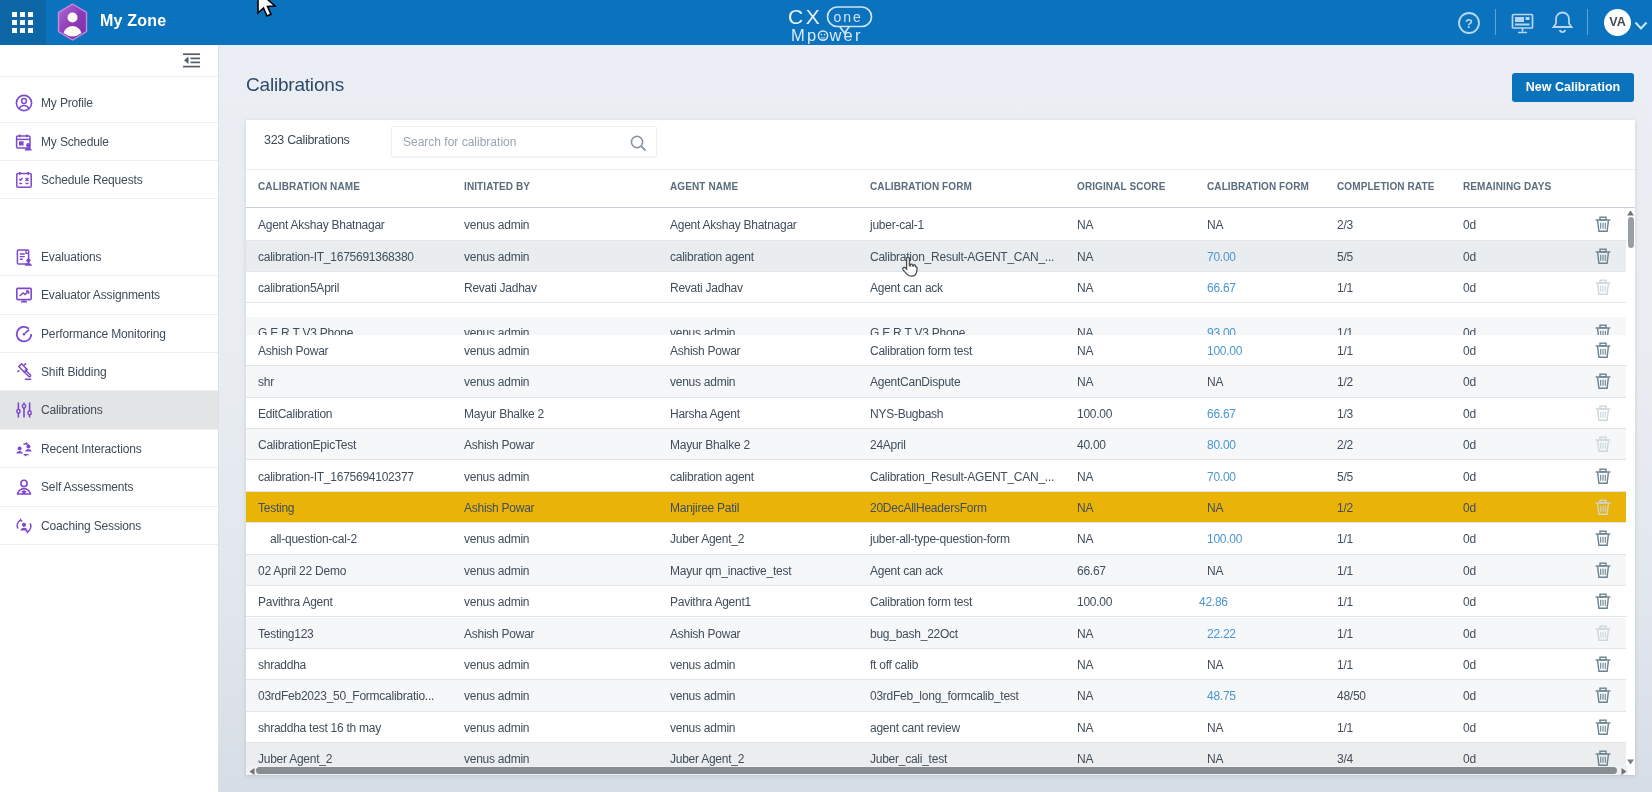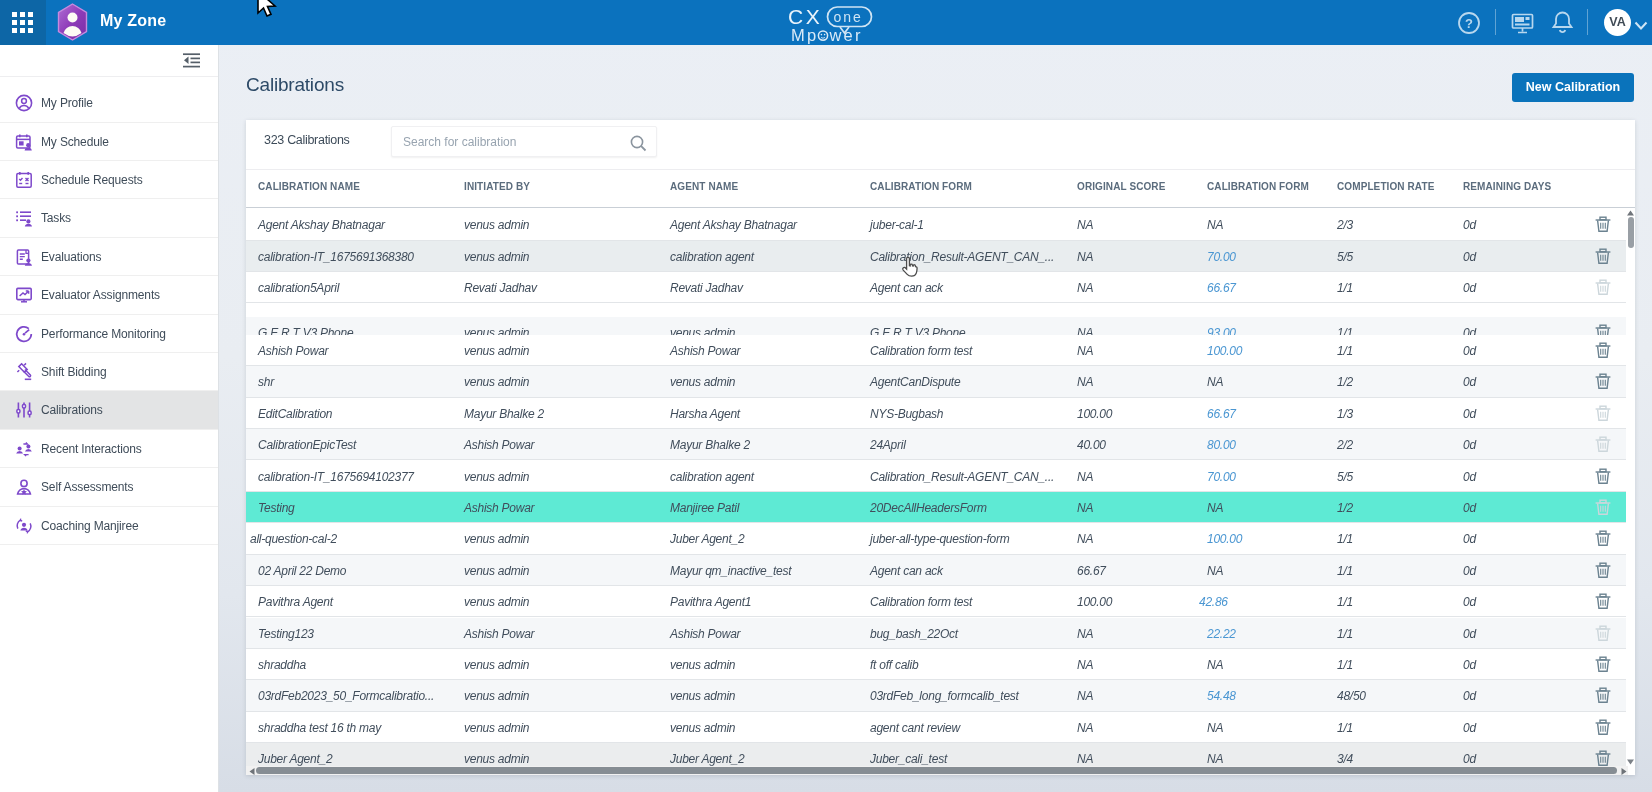--- a/index.html
+++ b/index.html
@@ -29,21 +29,21 @@
 #newcal { position:absolute; left:1512px; top:73px; width:122px; height:29px; background:#0a73bb; border-radius:3px; color:#fff; font-size:12.5px; font-weight:bold; text-align:center; line-height:29px; }
 #card { position:absolute; left:246px; top:120px; width:1389px; height:655px; background:#fff; box-shadow:0 1px 4px rgba(60,70,90,0.18); }
 #toolline { position:absolute; left:246px; top:169px; width:1389px; height:1px; background:#ededf0; }
 #count { position:absolute; left:264px; top:133px; font-size:12.5px; letter-spacing:-0.3px; color:#3d4b59; }
 #search { position:absolute; left:391px; top:126px; width:266px; height:31px; background:#fff; border:1px solid #f0f0f2; border-radius:2px; box-shadow:0 1px 2px rgba(0,0,0,0.06); }
 #search span { position:absolute; left:11px; top:8px; font-size:12px; color:#98a4b0; }
 
 .hrow { position:absolute; left:246px; top:181px; width:1380px; height:27px; }
 .hrow span { position:absolute; font-size:10px; font-weight:bold; color:#5b6c7d; letter-spacing:0.1px; top:0; }
 #hline { position:absolute; left:246px; top:207px; width:1389px; height:1px; background:#c9cfd6; }
-.row { position:absolute; left:246px; width:1380px; height:31.4px; border-bottom:1px solid #e2e5e8;font-style:italic; }
+.row { position:absolute; left:246px; width:1380px; height:31.4px; border-bottom:1px solid #e2e5e8; }
 .row span { position:absolute; top:9px; font-size:12px; letter-spacing:-0.25px; color:#414e5c; white-space:nowrap; }
 .row span.bl { color:#4a96d2; }
 
 #vtrack { position:absolute; left:1626px; top:209px; width:9px; height:566px; background:#fff; }
 #vthumb { position:absolute; left:1628px; top:217px; width:6px; height:31px; background:#999fa5; border-radius:3px; }
 #hscroll { position:absolute; left:246px; top:766px; width:1382px; height:9px; background:#f1f1f1; }
 #hthumb { position:absolute; left:256px; top:767px; width:1361px; height:7px; background:#868d93; border-radius:3.5px; }
 
 #cursor1 { position:absolute; left:255.5px; top:-9px; }
 #cursor2 { position:absolute; left:900px; top:256px; }
@@ -162,37 +162,20 @@
       <span class="sic"><svg width="20" height="20" viewBox="0 0 20 20">
           <rect x="2.8" y="3.6" width="14.4" height="13.6" rx="1.2" fill="none" stroke="#7e49cb" stroke-width="1.5"></rect>
           <path d="M5.8 2 V4.8 M14.2 2 V4.8" stroke="#7e49cb" stroke-width="1.6"></path>
           <path d="M5.2 9 l1.3 1.3 2-2.3" fill="none" stroke="#7e49cb" stroke-width="1.4"></path>
           <path d="M11.5 8 l3 3 M14.5 8 l-3 3" stroke="#7e49cb" stroke-width="1.4"></path>
           <path d="M5.2 13.5 h3" stroke="#7e49cb" stroke-width="1.4"></path>
           <path d="M11.5 13.5 h3" stroke="#7e49cb" stroke-width="1.4"></path>
         </svg></span>
       <span class="slab">Schedule Requests</span>
     </div>
-<div class="sitem" style="top:154.4px">
-      <span class="sic"><svg width="20" height="20" viewBox="0 0 20 20">
-          <g stroke="#7e49cb" stroke-width="1.6">
-            <path d="M6 4.2 h11"></path>
-            <path d="M6 8.2 h11"></path>
-            <path d="M6 12.2 h6"></path>
-          </g>
-          <g fill="#7e49cb">
-            <rect x="2.2" y="3.4" width="1.8" height="1.8"></rect>
-            <rect x="2.2" y="7.4" width="1.8" height="1.8"></rect>
-            <rect x="2.2" y="11.4" width="1.8" height="1.8"></rect>
-            <circle cx="14.4" cy="13.4" r="2.1"></circle>
-            <path d="M10.8 18.6 a3.7 3.7 0 0 1 7.2 0 z"></path>
-          </g>
-        </svg></span>
-      <span class="slab">Tasks</span>
-    </div>
 <div class="sitem" style="top:192.8px">
       <span class="sic"><svg width="20" height="20" viewBox="0 0 20 20">
           <rect x="3.4" y="3" width="11.2" height="14" rx="1" fill="none" stroke="#7e49cb" stroke-width="1.5"></rect>
           <path d="M12 3 v3.4 h2.6" fill="none" stroke="#7e49cb" stroke-width="1.3"></path>
           <path d="M5.8 7 h5 M5.8 9.6 h5 M5.8 12.2 h3" stroke="#7e49cb" stroke-width="1.4"></path>
           <circle cx="14.4" cy="13.6" r="2.1" fill="#7e49cb"></circle>
           <path d="M10.8 18.8 a3.7 3.7 0 0 1 7.2 0 z" fill="#7e49cb"></path>
         </svg></span>
       <span class="slab">Evaluations</span>
     </div>
@@ -261,21 +244,21 @@
     </div>
 <div class="sitem" style="top:461.6px">
       <span class="sic"><svg width="20" height="20" viewBox="0 0 20 20">
           <circle cx="10" cy="8.8" r="2.1" fill="#7e49cb"></circle>
           <path d="M6.4 14.6 a3.7 3.7 0 0 1 7.2 0 z" fill="#7e49cb"></path>
           <path d="M3.8 12.6 a6.4 6.4 0 0 1 2.6-8.4" fill="none" stroke="#7e49cb" stroke-width="1.5"></path>
           <path d="M6.8 2.6 l-0.5 1.9 1.9 0.5" fill="none" stroke="#7e49cb" stroke-width="1.3"></path>
           <path d="M16.2 7.4 a6.4 6.4 0 0 1-2.6 8.4" fill="none" stroke="#7e49cb" stroke-width="1.5"></path>
           <path d="M13.2 17.4 l0.5-1.9-1.9-0.5" fill="none" stroke="#7e49cb" stroke-width="1.3"></path>
         </svg></span>
-      <span class="slab">Coaching Manjiree</span>
+      <span class="slab">Coaching Sessions</span>
     </div>
 </div>
 
 <div id="title">Calibrations</div>
 <div id="newcal">New Calibration</div>
 <div id="card"></div>
 <div id="toolline"></div>
 <div id="count">323 Calibrations</div>
 <div id="search">
     <span>Search for calibration</span>
@@ -468,42 +451,42 @@
         <g fill="none" stroke="#6b8290" stroke-width="1.4">
           <rect x="6" y="1.2" width="6" height="2.6"></rect>
           <path d="M1.6 4 H16.4"></path>
           <path d="M3.6 4.3 L4.9 15.3 H13.1 L14.4 4.3"></path>
         </g>
         <g fill="none" stroke="#6b8290" stroke-width="1.1">
           <path d="M6.7 6.7 V12.8 M9 6.7 V12.8 M11.3 6.7 V12.8"></path>
         </g>
       </svg></span>
   </div>
-<div class="row" style="top:491.9px;background:#5eead4">
+<div class="row" style="top:491.9px;background:#eab308">
     <span style="left:12px">Testing</span>
     <span style="left:218px">Ashish Powar</span>
     <span style="left:424px">Manjiree Patil</span>
     <span style="left:624px">20DecAllHeadersForm</span>
     <span style="left:831px">NA</span>
     <span style="left:961px">NA</span>
     <span style="left:1091px">1/2</span>
     <span style="left:1217px">0d</span>
     <span style="left:1348px;top:7px"><svg width="18" height="17" viewBox="0 0 18 17">
         <g fill="none" stroke="#ccd6db" stroke-width="1.4">
           <rect x="6" y="1.2" width="6" height="2.6"></rect>
           <path d="M1.6 4 H16.4"></path>
           <path d="M3.6 4.3 L4.9 15.3 H13.1 L14.4 4.3"></path>
         </g>
         <g fill="none" stroke="#ccd6db" stroke-width="1.1">
           <path d="M6.7 6.7 V12.8 M9 6.7 V12.8 M11.3 6.7 V12.8"></path>
         </g>
       </svg></span>
   </div>
 <div class="row" style="top:523.3px;background:#fff">
-    <span style="left:4px">all-question-cal-2</span>
+    <span style="left:24px">all-question-cal-2</span>
     <span style="left:218px">venus admin</span>
     <span style="left:424px">Juber Agent_2</span>
     <span style="left:624px">juber-all-type-question-form</span>
     <span style="left:831px">NA</span>
     <span style="left:961px" class="bl">100.00</span>
     <span style="left:1091px">1/1</span>
     <span style="left:1217px">0d</span>
     <span style="left:1348px;top:7px"><svg width="18" height="17" viewBox="0 0 18 17">
         <g fill="none" stroke="#6b8290" stroke-width="1.4">
           <rect x="6" y="1.2" width="6" height="2.6"></rect>
@@ -594,21 +577,21 @@
           <path d="M6.7 6.7 V12.8 M9 6.7 V12.8 M11.3 6.7 V12.8"></path>
         </g>
       </svg></span>
   </div>
 <div class="row" style="top:680.3px;background:#f5f7f9">
     <span style="left:12px">03rdFeb2023_50_Formcalibratio...</span>
     <span style="left:218px">venus admin</span>
     <span style="left:424px">venus admin</span>
     <span style="left:624px">03rdFeb_long_formcalib_test</span>
     <span style="left:831px">NA</span>
-    <span style="left:961px" class="bl">54.48</span>
+    <span style="left:961px" class="bl">48.75</span>
     <span style="left:1091px">48/50</span>
     <span style="left:1217px">0d</span>
     <span style="left:1348px;top:7px"><svg width="18" height="17" viewBox="0 0 18 17">
         <g fill="none" stroke="#6b8290" stroke-width="1.4">
           <rect x="6" y="1.2" width="6" height="2.6"></rect>
           <path d="M1.6 4 H16.4"></path>
           <path d="M3.6 4.3 L4.9 15.3 H13.1 L14.4 4.3"></path>
         </g>
         <g fill="none" stroke="#6b8290" stroke-width="1.1">
           <path d="M6.7 6.7 V12.8 M9 6.7 V12.8 M11.3 6.7 V12.8"></path>

